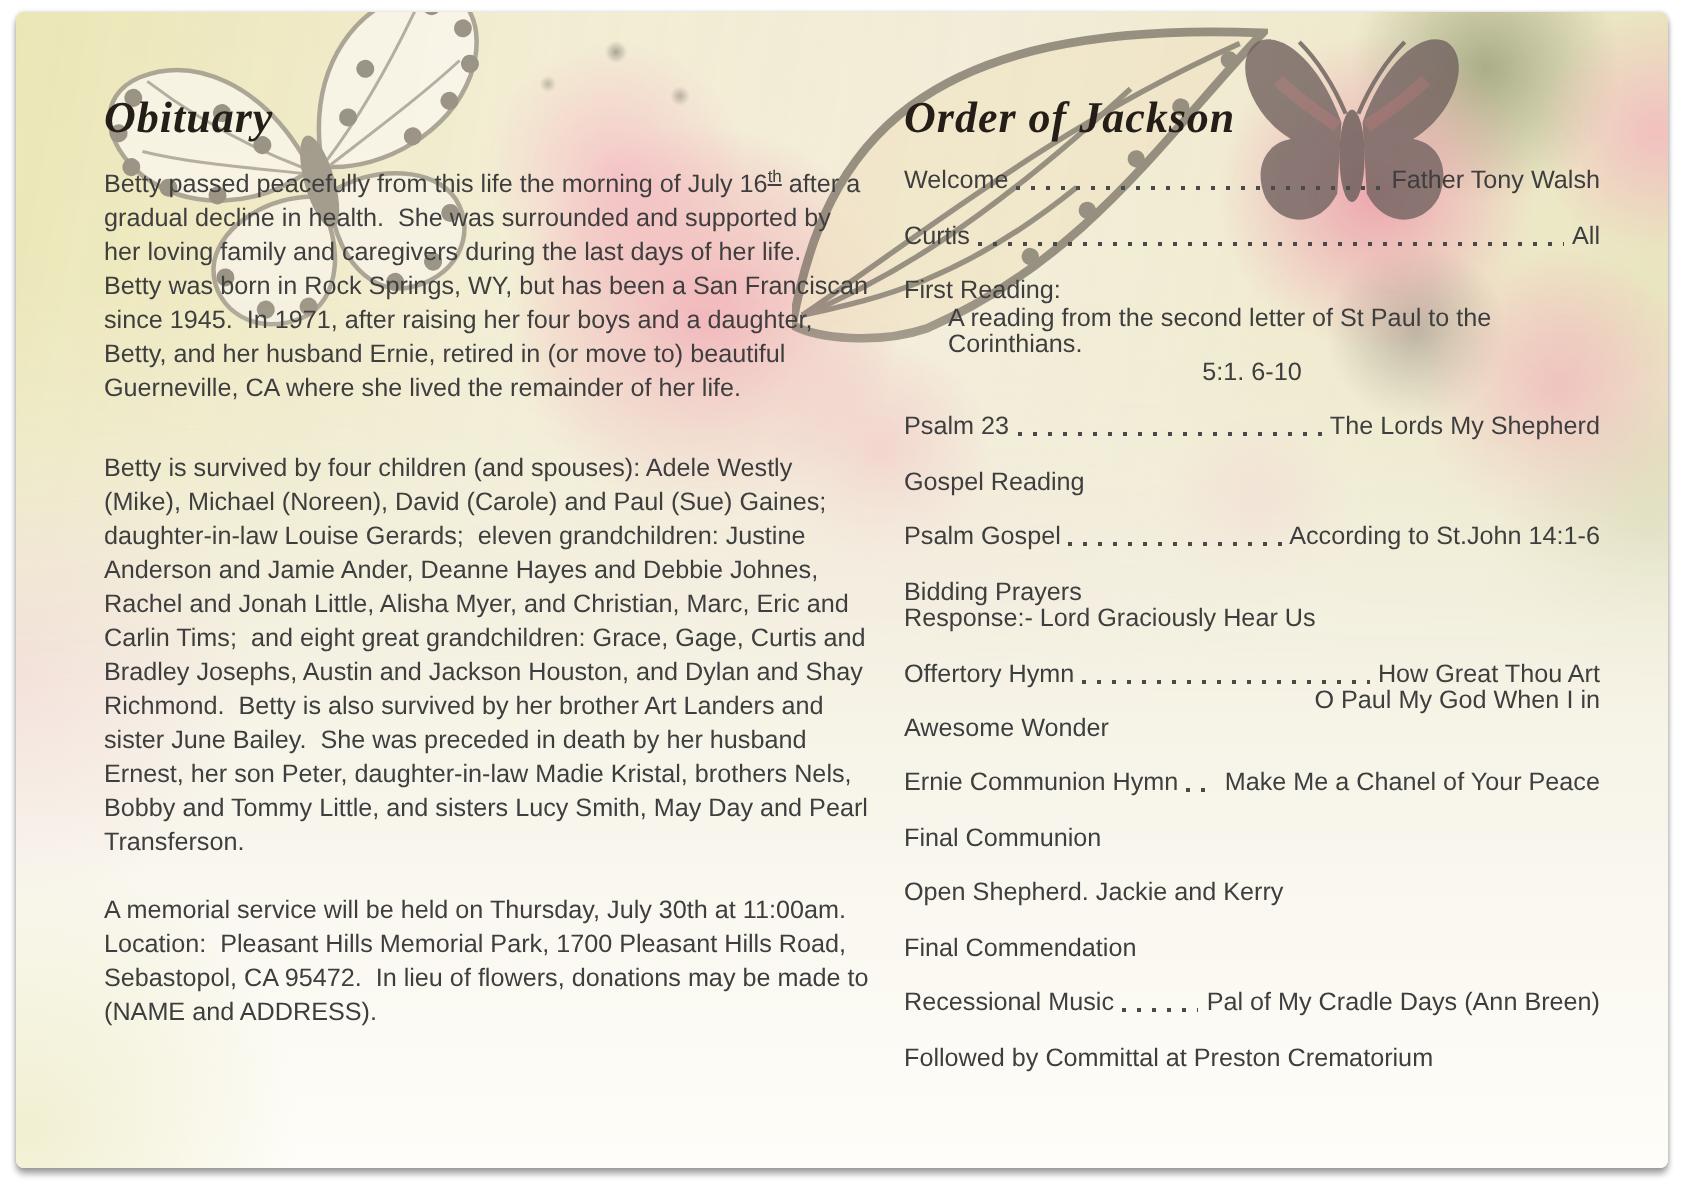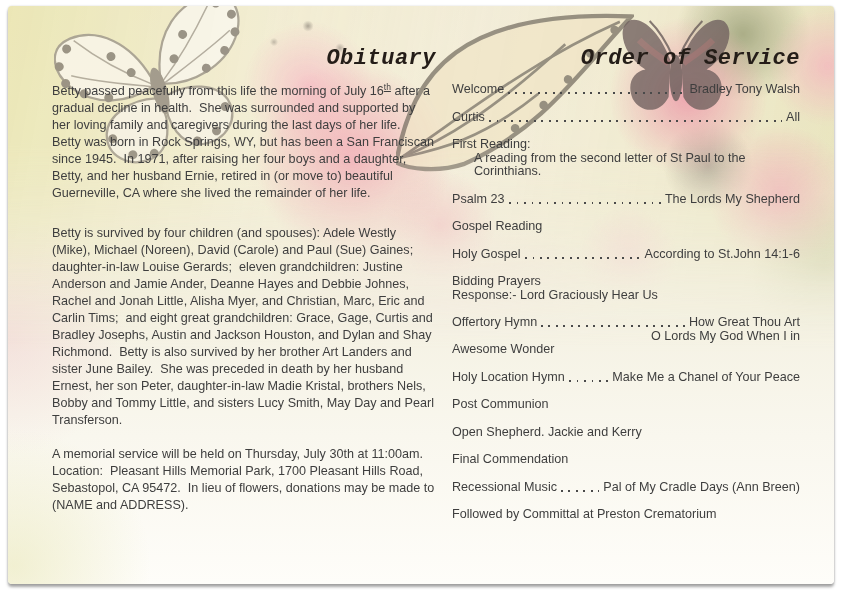--- a/index.html
+++ b/index.html
@@ -37,22 +37,22 @@
       linear-gradient(100deg, rgba(221,214,118,.6), rgba(238,228,180,.5) 30%, rgba(240,226,190,.35) 55%, rgba(226,216,150,.45) 82%, rgba(205,198,110,.5) 100%);}
   .wash{position:absolute;inset:0;background:rgba(255,255,255,.28);}
   .bf1{position:absolute;left:46px;top:-8px;width:210px;height:180px;opacity:.85;}
   .bf2{position:absolute;left:388px;top:-10px;width:238px;height:184px;opacity:.75;}
   .bf3{position:absolute;left:610px;top:4px;width:116px;height:138px;opacity:.8;}
 
   
   .col{position:absolute;top:40px;color:#3e3e3e;font-size:12.6px;}
   .col-left{left:44px;width:384px;}
   .col-right{left:444px;width:348px;}
-  h2.sect{font-family:Liberation Mono, monospace;font-style:italic;font-weight:bold;
-          font-size:22px;color:#241d18;text-align:right;margin:0 0 12px 0;letter-spacing:.5px;}
+  h2.sect{font-family:Liberation Serif, serif;font-style:italic;font-weight:bold;
+          font-size:22px;color:#241d18;text-align:left;margin:0 0 12px 0;letter-spacing:.5px;}
   .ob-p{margin:0 0 14px 0;line-height:17px;white-space:pre-wrap;}
   .ob-p:nth-of-type(2){margin-bottom:17px;margin-top:23px;}
   .ob-p sup{font-size:8.5px;line-height:0;text-decoration:underline;}
 
   .entry{margin:0 0 14px 0;line-height:13.5px;}
   .row{display:flex;align-items:flex-end;}
   .lab,.val{white-space:nowrap;}
   .dots{flex:1 1 auto;min-width:12px;height:2px;margin:0 4px 2.5px 4px;align-self:flex-end;
         background-image:repeating-linear-gradient(90deg,#4a4a4a 0,#4a4a4a 1.8px,transparent 1.8px,transparent 7.5px);}
   .ln{white-space:pre-wrap;}
@@ -130,79 +130,80 @@
   <section class="col col-left">
     <h2 class="sect">Obituary</h2>
     <div id="obituary-paragraphs">
         <p class="ob-p"><span>Betty passed peacefully from this life the morning of July 16</span><sup>th</sup><span> after a gradual decline in health.  She was surrounded and supported by her loving family and caregivers during the last days of her life.  Betty was born in Rock Springs, WY, but has been a San Franciscan since 1945.  In 1971, after raising her four boys and a daughter, Betty, and her husband Ernie, retired in (or move to) beautiful Guerneville, CA where she lived the remainder of her life.</span></p>
         <p class="ob-p"><span>Betty is survived by four children (and spouses): Adele Westly (Mike), Michael (Noreen), David (Carole) and Paul (Sue) Gaines;  daughter-in-law Louise Gerards;  eleven grandchildren: Justine Anderson and Jamie Ander, Deanne Hayes and Debbie Johnes, Rachel and Jonah Little, Alisha Myer, and Christian, Marc, Eric and Carlin Tims;  and eight great grandchildren: Grace, Gage, Curtis and Bradley Josephs, Austin and Jackson Houston, and Dylan and Shay Richmond.  Betty is also survived by her brother Art Landers and sister June Bailey.  She was preceded in death by her husband Ernest, her son Peter, daughter-in-law Madie Kristal, brothers Nels, Bobby and Tommy Little, and sisters Lucy Smith, May Day and Pearl Transferson.</span></p>
         <p class="ob-p"><span>A memorial service will be held on Thursday, July 30th at 11:00am.  Location:  Pleasant Hills Memorial Park, 1700 Pleasant Hills Road, Sebastopol, CA 95472.  In lieu of flowers, donations may be made to (NAME and ADDRESS).</span></p>
       </div>
   </section>
 
   <section class="col col-right">
-    <h2 class="sect">Order of Service</h2>
+    <h2 class="sect">Order of Jackson</h2>
     <div id="service-entries">
         <div class="entry">
           <div class="row">
             <span class="lab">Welcome</span>
             <span class="dots"></span>
-            <span class="val">Bradley Tony Walsh</span>
+            <span class="val">Father Tony Walsh</span>
           </div>
         </div>
         <div class="entry">
           <div class="row">
             <span class="lab">Curtis</span>
             <span class="dots"></span>
             <span class="val">All</span>
           </div>
         </div>
         <div class="entry">
           <div class="ln left">First Reading:</div>
           <div class="ln indent">A reading from the second letter of St Paul to the Corinthians.</div>
+          <div class="ln center">5:1. 6-10</div>
         </div>
         <div class="entry">
           <div class="row">
             <span class="lab">Psalm 23</span>
             <span class="dots"></span>
             <span class="val">The Lords My Shepherd</span>
           </div>
         </div>
         <div class="entry">
           <div class="ln left">Gospel Reading</div>
         </div>
         <div class="entry">
           <div class="row">
-            <span class="lab">Holy Gospel</span>
+            <span class="lab">Psalm Gospel</span>
             <span class="dots"></span>
             <span class="val">According to St.John 14:1-6</span>
           </div>
         </div>
         <div class="entry">
           <div class="ln left">Bidding Prayers</div>
           <div class="ln left">Response:- Lord Graciously Hear Us</div>
         </div>
         <div class="entry">
           <div class="row">
             <span class="lab">Offertory Hymn</span>
             <span class="dots"></span>
             <span class="val">How Great Thou Art</span>
           </div>
-          <div class="ln right">O Lords My God When I in</div>
+          <div class="ln right">O Paul My God When I in</div>
           <div class="ln left">Awesome Wonder</div>
         </div>
         <div class="entry">
           <div class="row">
-            <span class="lab">Holy Location Hymn</span>
+            <span class="lab">Ernie Communion Hymn</span>
             <span class="dots"></span>
             <span class="val">Make Me a Chanel of Your Peace</span>
           </div>
         </div>
         <div class="entry">
-          <div class="ln left">Post Communion</div>
+          <div class="ln left">Final Communion</div>
         </div>
         <div class="entry">
           <div class="ln left">Open Shepherd. Jackie and Kerry</div>
         </div>
         <div class="entry">
           <div class="ln left">Final Commendation</div>
         </div>
         <div class="entry">
           <div class="row">
             <span class="lab">Recessional Music</span>

